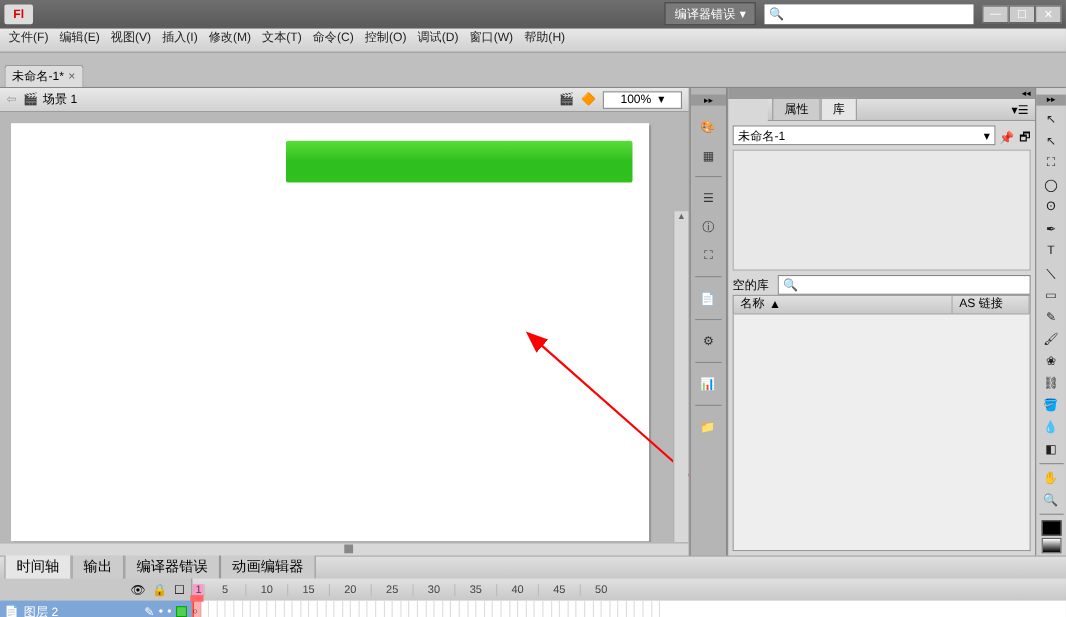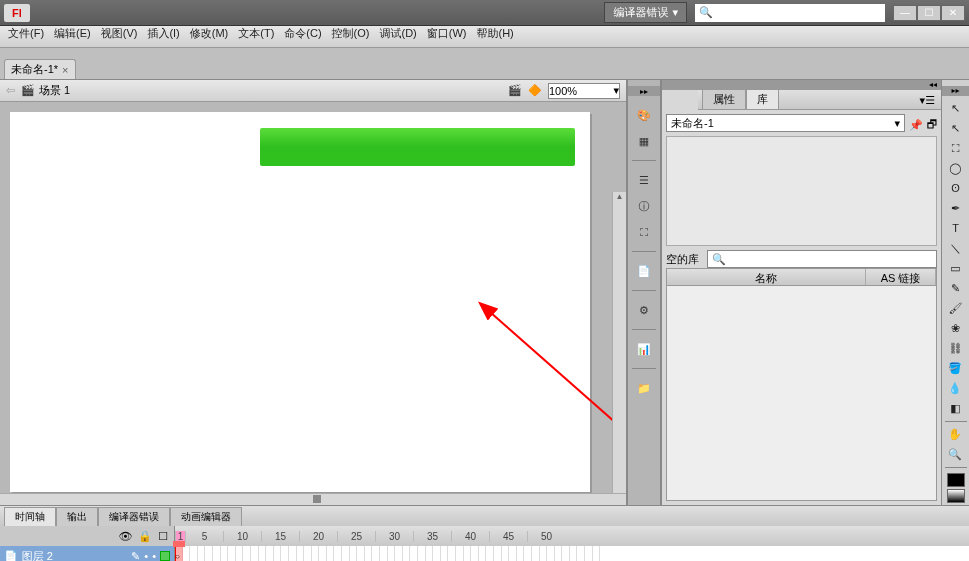--- a/index.html
+++ b/index.html
@@ -19,21 +19,21 @@
 
 .doctabs { height: 32px; background: #bfbfbf; display: flex; align-items: flex-end; padding-left: 4px; border-bottom: 1px solid #888; }
 .doctabs .tab { background: #ddd; border: 1px solid #999; border-bottom: none; padding: 2px 6px; font-size: 11px; display: flex; align-items: center; gap: 4px; border-radius: 3px 3px 0 0; }
 .doctabs .tab .x { color: #666; cursor: pointer; }
 
 .main { display: flex; height: 425px; }
 .stage-wrap { flex: 1; display: flex; flex-direction: column; background: #b8b8b8; border-right: 1px solid #888; }
 .stagebar { height: 22px; background: linear-gradient(#e8e8e8,#d2d2d2); display: flex; align-items: center; padding: 0 6px; gap: 6px; border-bottom: 1px solid #999; }
 .stagebar .scene { display: flex; align-items: center; gap: 4px; }
 .stagebar .spacer { flex: 1; }
-.stagebar .zoom { background: #fff; border: 1px solid #888; width: 72px; height: 16px; padding: 0 0; display: flex; align-items: center; }
+.stagebar .zoom { background: #fff; border: 1px solid #888; width: 72px; height: 16px; padding: 0 15px; display: flex; align-items: center; }
 .stage-scroll { flex: 1; overflow: hidden; background: #b8b8b8; position: relative; }
 .stage-canvas { position: absolute; left: 10px; top: 10px; width: 580px; height: 380px; background: #fff; box-shadow: 2px 2px 0 #999; }
 .green-rect { position: absolute; left: 250px; top: 16px; width: 315px; height: 38px; background: linear-gradient(#5bdc3a,#2fbf1e,#30c21f); border-radius: 2px; }
 .arrow { position: absolute; left: 470px; top: 190px; width: 440px; height: 390px; pointer-events: none; }
 .ruler-bottom { height: 12px; background: #d8d8d8; border-top: 1px solid #aaa; position: relative; }
 .ruler-bottom::after { content: ""; position: absolute; left: 50%; top: 1px; width: 8px; height: 8px; background: #888; }
 .vscroll { position: absolute; right: 0; top: 90px; width: 14px; height: 400px; background: #d8d8d8; border-left: 1px solid #aaa; }
 .vscroll::before { content: "▲"; display: block; text-align: center; font-size: 8px; color: #666; }
 .vscroll::after { content: "▼"; position: absolute; bottom: 0; width: 100%; text-align: center; font-size: 8px; color: #666; }
 
@@ -46,33 +46,33 @@
 .rightpanel .phead { height: 10px; background: #999; display: flex; justify-content: flex-end; padding-right: 4px; font-size: 8px; }
 .ptabs { height: 20px; background: linear-gradient(#e0e0e0,#c8c8c8); display: flex; align-items: flex-end; padding-left: 4px; gap: 0; border-bottom: 1px solid #999; margin-left: 36px; }
 .ptabs .pt { padding: 2px 10px; border: 1px solid #999; border-bottom: none; background: #ccc; cursor: pointer; font-size: 11px; }
 .ptabs .pt.active { background: #e6e6e6; }
 .lib-body { flex: 1; padding: 4px; display: flex; flex-direction: column; }
 .lib-select { background: #fff; border: 1px solid #888; height: 18px; display: flex; align-items: center; padding: 0 4px; justify-content: space-between; margin-bottom: 4px; }
 .lib-preview { height: 110px; background: #e8e8e8; border: 1px solid #aaa; margin-bottom: 4px; }
 .lib-search-row { display: flex; align-items: center; gap: 8px; margin-bottom: 0; }
 .lib-search { flex: 1; background: #fff; border: 1px solid #888; height: 18px; display: flex; align-items: center; padding: 0 4px; gap: 4px; }
 .lib-header { height: 18px; background: linear-gradient(#e0e0e0,#c8c8c8); display: flex; border: 1px solid #999; }
-.lib-header .col { padding: 2px 6px; border-right: 1px solid #aaa; display: flex; align-items: center; gap: 4px; flex-direction: column; }
+.lib-header .col { padding: 2px 6px; border-right: 1px solid #aaa; display: flex; align-items: flex-end; gap: 4px; }
 .lib-list { flex: 1; background: #eee; border: 1px solid #999; border-top: none; }
 
 .toolstrip { width: 28px; background: #d0d0d0; border-left: 1px solid #888; display: flex; flex-direction: column; align-items: center; padding-top: 6px; gap: 1px; }
 .toolstrip .toggle { height: 10px; width: 100%; background: #999; font-size: 8px; text-align: center; margin-bottom: 2px; cursor: pointer; }
 .toolstrip .tl { width: 22px; height: 20px; display: flex; align-items: center; justify-content: center; cursor: pointer; color: #222; }
 .toolstrip .sep { height: 1px; width: 22px; background: #888; margin: 2px 0; }
 .toolstrip .swatches { display: flex; flex-direction: column; gap: 2px; padding: 2px; }
 .toolstrip .sw { width: 18px; height: 14px; border: 1px solid #666; }
 
 .bottom { height: 68px; background: #c8c8c8; border-top: 1px solid #888; display: flex; flex-direction: column; }
 .btabs { height: 20px; background: linear-gradient(#e0e0e0,#c8c8c8); display: flex; align-items: flex-end; padding-left: 4px; }
-.btabs .bt { padding: 2px 10px; border: 1px solid #999; border-bottom: none; background: #ccc; cursor: pointer; font-size: 10px; }
+.btabs .bt { padding: 2px 10px; border: 1px solid #999; border-bottom: none; background: #ccc; cursor: pointer; font-size: 13px; }
 .btabs .bt.active { background: #e6e6e6; }
 .tl-body { flex: 1; display: flex; }
 .layers { width: 175px; border-right: 1px solid #888; display: flex; flex-direction: column; }
 .layers .lhdr { height: 20px; display: flex; align-items: center; justify-content: flex-end; gap: 6px; padding: 0 6px; font-size: 10px; }
 .layers .lrow { height: 20px; background: #7ea6d6; color: #fff; display: flex; align-items: center; gap: 4px; padding: 0 4px; }
 .frames { flex: 1; display: flex; flex-direction: column; }
 .fhdr { height: 20px; background: linear-gradient(#e0e0e0,#c8c8c8); display: flex; align-items: center; position: relative; }
 .fhdr .tick { width: 38px; text-align: center; font-size: 10px; color: #444; border-left: 1px solid #bbb; }
 .frow { height: 20px; background: #fff; display: flex; position: relative; }
 .frow .cell { width: 7.6px; height: 100%; border-right: 1px solid #ddd; }

